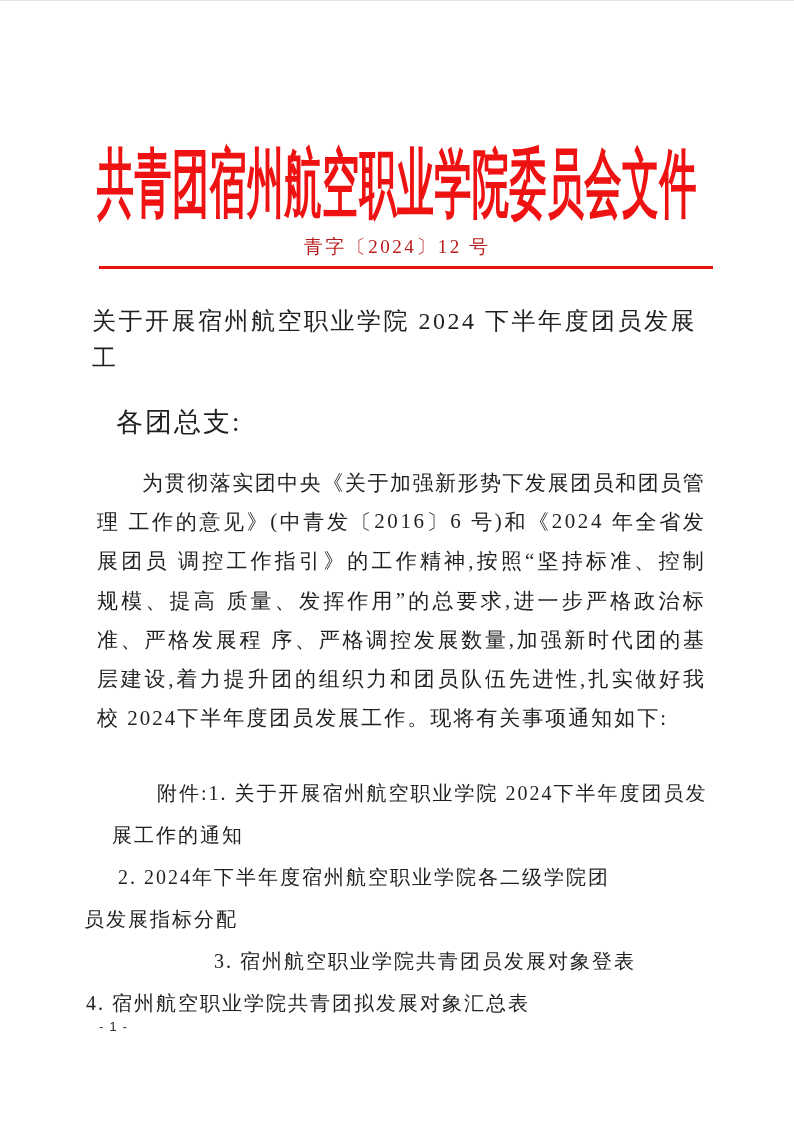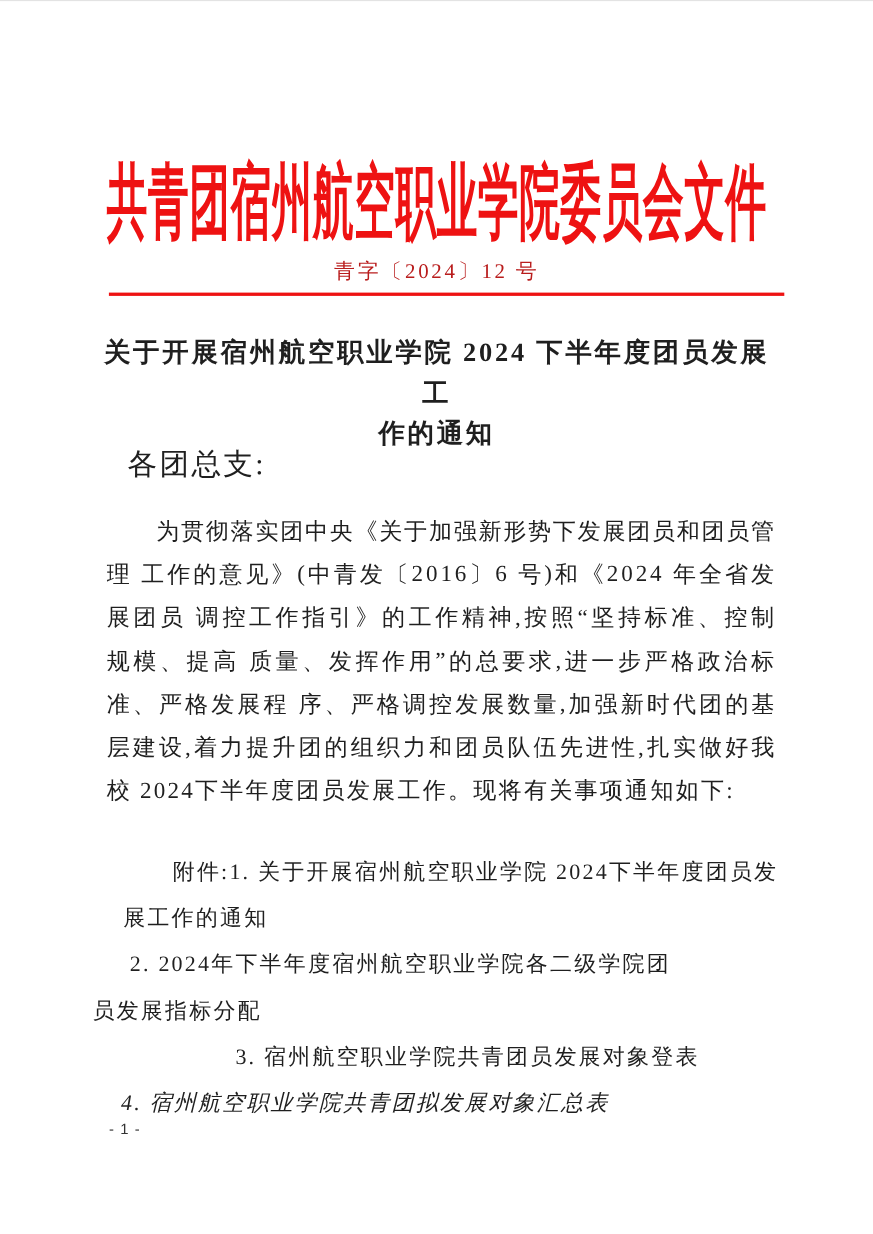--- a/index.html
+++ b/index.html
@@ -48,22 +48,22 @@
     left: 99px;
     width: 614px;
     height: 3px;
     background: var(--red);
   }
   .doc-title {
     position: absolute;
     top: 303px;
     left: 92px;
     width: 610px;
-    text-align: center;
-    font-weight: bold;
+    text-align: left;
+    font-weight: normal;
     font-size: 24px;
     letter-spacing: 2.5px;
   }
   .doc-title .t-line { line-height: 37px; }
   .salutation {
     position: absolute;
     top: 408px;
     left: 116px;
     font-size: 27px;
     letter-spacing: 2px;
@@ -96,21 +96,21 @@
     width: 794px;
     font-size: 20px;
     letter-spacing: 2px;
   }
   .attach-line { height: 42px; line-height: 42px; white-space: nowrap; }
   .attach-line:nth-child(1) { margin-left: 157px; }
   .attach-line:nth-child(2) { margin-left: 112px; }
   .attach-line:nth-child(3) { margin-left: 118px; }
   .attach-line:nth-child(4) { margin-left: 84px; }
   .attach-line:nth-child(5) { margin-left: 214px; }
-  .attach-line:nth-child(6) { margin-left: 110px; font-style: italic; }
+  .attach-line:nth-child(6) { margin-left: 86px; }
   .page-num {
     position: absolute;
     top: 1019px;
     left: 99px;
     font-family: "Liberation Sans", "DejaVu Sans", sans-serif;
     font-size: 13.5px;
     letter-spacing: 1px;
     color: #333;
   }
 </style>
@@ -121,21 +121,20 @@
   <div class="top-edge"></div>
 
   <div class="org-title">共青团宿州航空职业学院委员会文件</div>
 
   <div class="doc-number">青字〔2024〕12 号</div>
 
   <div class="red-line"></div>
 
   <div class="doc-title">
     <div class="t-line">关于开展宿州航空职业学院 2024 下半年度团员发展工</div>
-    <div class="t-line">作的通知</div>
   </div>
 
   <div class="salutation">各团总支:</div>
 
   <div class="body-block">
     <div class="body-line jline">
         <span>　</span>
         <span>　</span>
         <span>为</span>
         <span>贯</span>

